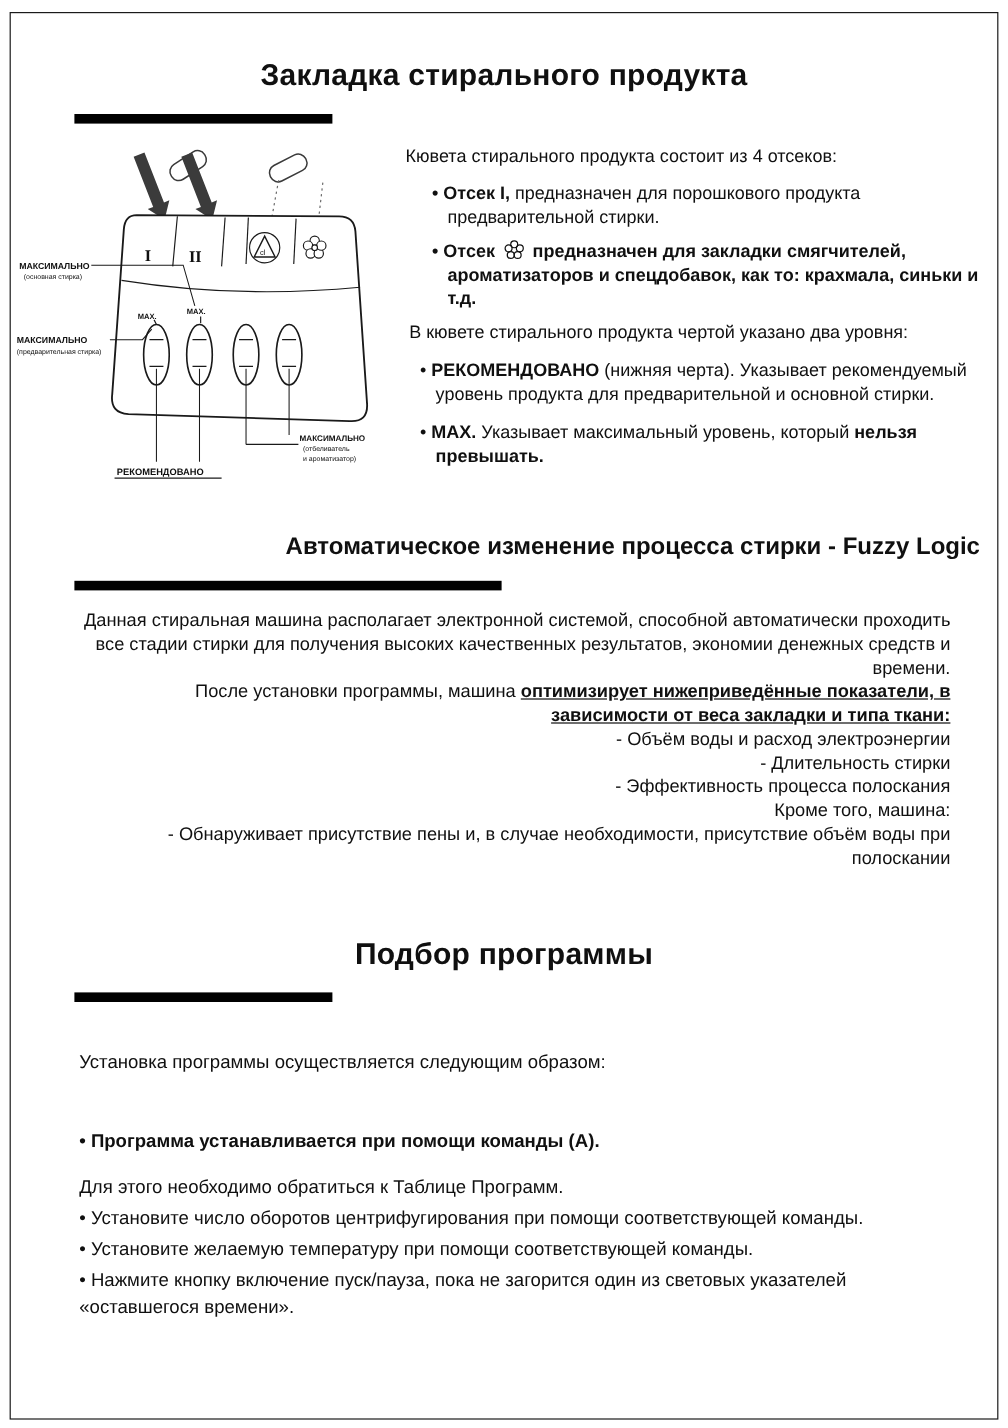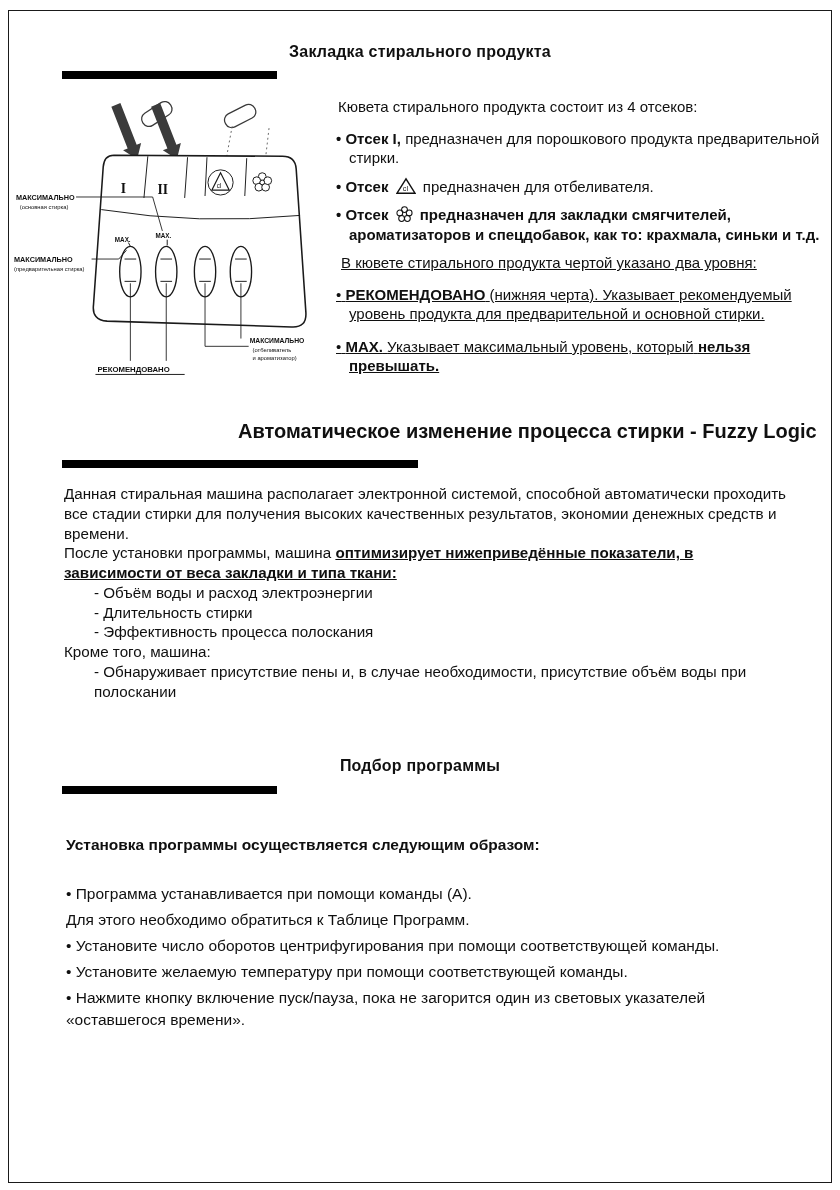--- a/index.html
+++ b/index.html
@@ -1,48 +1,48 @@
 <!DOCTYPE html>
 <html><head>
 <meta charset="utf-8">
 <style>
   html,body{margin:0;padding:0;}
   body{width:840px;height:1190px;background:#fff;color:#101010;
        font-family:"Liberation Sans",sans-serif;position:relative;overflow:hidden;}
   .page-border{position:absolute;top:10px;left:8px;width:822px;height:1171px;
        border:1.5px solid #1a1a1a;pointer-events:none;}
   .content{position:relative;padding-top:32px;}
-  .sec-title{font-weight:bold;text-align:center;font-size:16px;letter-spacing:.2px;}
+  .sec-title{font-weight:bold;text-align:center;font-size:25px;letter-spacing:.2px;}
   .bar{height:8px;background:#000;}
   .bar1{width:215px;margin:8px 0 0 62px;}
   .s1-body{display:flex;margin-top:14px;padding-left:14px;}
   .diagram{flex:0 0 322px;}
   .diagram svg{margin-top:6px;}
   .s1-text{flex:1;font-size:15px;line-height:1.3;}
   .s1-text .intro{margin:4px 0 12px 2px;}
-  .bullet{padding-left:13px;text-indent:-13px;margin-bottom:9px;}
+  .bullet{padding-left:13px;text-indent:-13px;margin-bottom:9px;margin-left:24px;}
   .bullet .bm{font-weight:bold;}
   .bold-all{font-weight:bold;}
   .isym{vertical-align:-3px;margin:0 3px;}
-  .levels-intro{margin:2px 0 12px 5px;text-decoration:underline;}
-  .level-bullet{padding-left:13px;text-indent:-13px;margin-bottom:13px;text-decoration:underline;}
+  .levels-intro{margin:2px 0 12px 5px;}
+  .level-bullet{margin-left:14px;padding-left:13px;text-indent:-13px;margin-bottom:13px;}
   .s2{margin-top:26px;}
   .t2{font-size:20px;font-weight:bold;margin-left:238px;white-space:nowrap;}
   .bar2{width:356px;margin:3px 0 0 62px;}
-  .s2-body{padding:16px 48px 0 64px;font-size:15.2px;line-height:1.3;}
+  .s2-body{padding:16px 48px 0 64px;font-size:15.2px;line-height:1.3;text-align:right;}
   .s2-body p{margin:0;}
   .ind{margin-left:30px;}
   .ind2{text-indent:30px;}
   .u{text-decoration:underline;}
   .s3{margin-top:56px;}
   .bar3{width:215px;margin:9px 0 0 62px;}
   .s3-body{padding:40px 46px 0 66px;font-size:15.5px;line-height:1.42;}
-  .s3-intro{margin-bottom:27px;font-weight:bold;}
+  .s3-intro{margin-bottom:44px;}
   .s3-item{margin-bottom:4px;}
-  .no-gap{margin-bottom:4px;}
+  .no-gap{margin-bottom:16px;font-weight:bold;}
   svg text{font-family:"Liberation Sans",sans-serif;fill:#101010;}
   svg text.roman{font-family:"Liberation Serif",serif;font-weight:bold;}
 </style>
 </head>
 <body>
 
 <div class="page-border"></div>
 
 <div class="content">
 
@@ -141,29 +141,20 @@
       <div class="s1-text">
         <p class="intro">Кювета стирального продукта состоит из 4 отсеков:</p>
 
         <div class="bullet">
           <span class="bm">•</span>
           <b>Отсек I,</b>
           <span>предназначен для порошкового продукта предварительной стирки.</span>
         </div>
 
 
-        <div class="bullet">
-          <span class="bm">•</span>
-          <b>Отсек</b>
-          <svg class="isym" viewBox="0 0 22 20" width="20" height="18">
-            <polygon points="11,2 1,18 21,18" fill="none" stroke="#111" stroke-width="1.6"></polygon>
-            <text x="7.5" y="16" font-size="8">cl</text>
-          </svg>
-          <span>предназначен для отбеливателя.</span>
-        </div>
 
         <div class="bullet bold-all">
           <span class="bm">•</span>
           <b>Отсек</b>
           <svg class="isym" viewBox="0 0 20 20" width="17" height="17">
             <g fill="none" stroke="#111" stroke-width="1.2">
               <circle cx="10" cy="4.2" r="3.4"></circle>
               <circle cx="4.5" cy="8.2" r="3.4"></circle>
               <circle cx="6.6" cy="14.7" r="3.4"></circle>
               <circle cx="13.4" cy="14.7" r="3.4"></circle>

